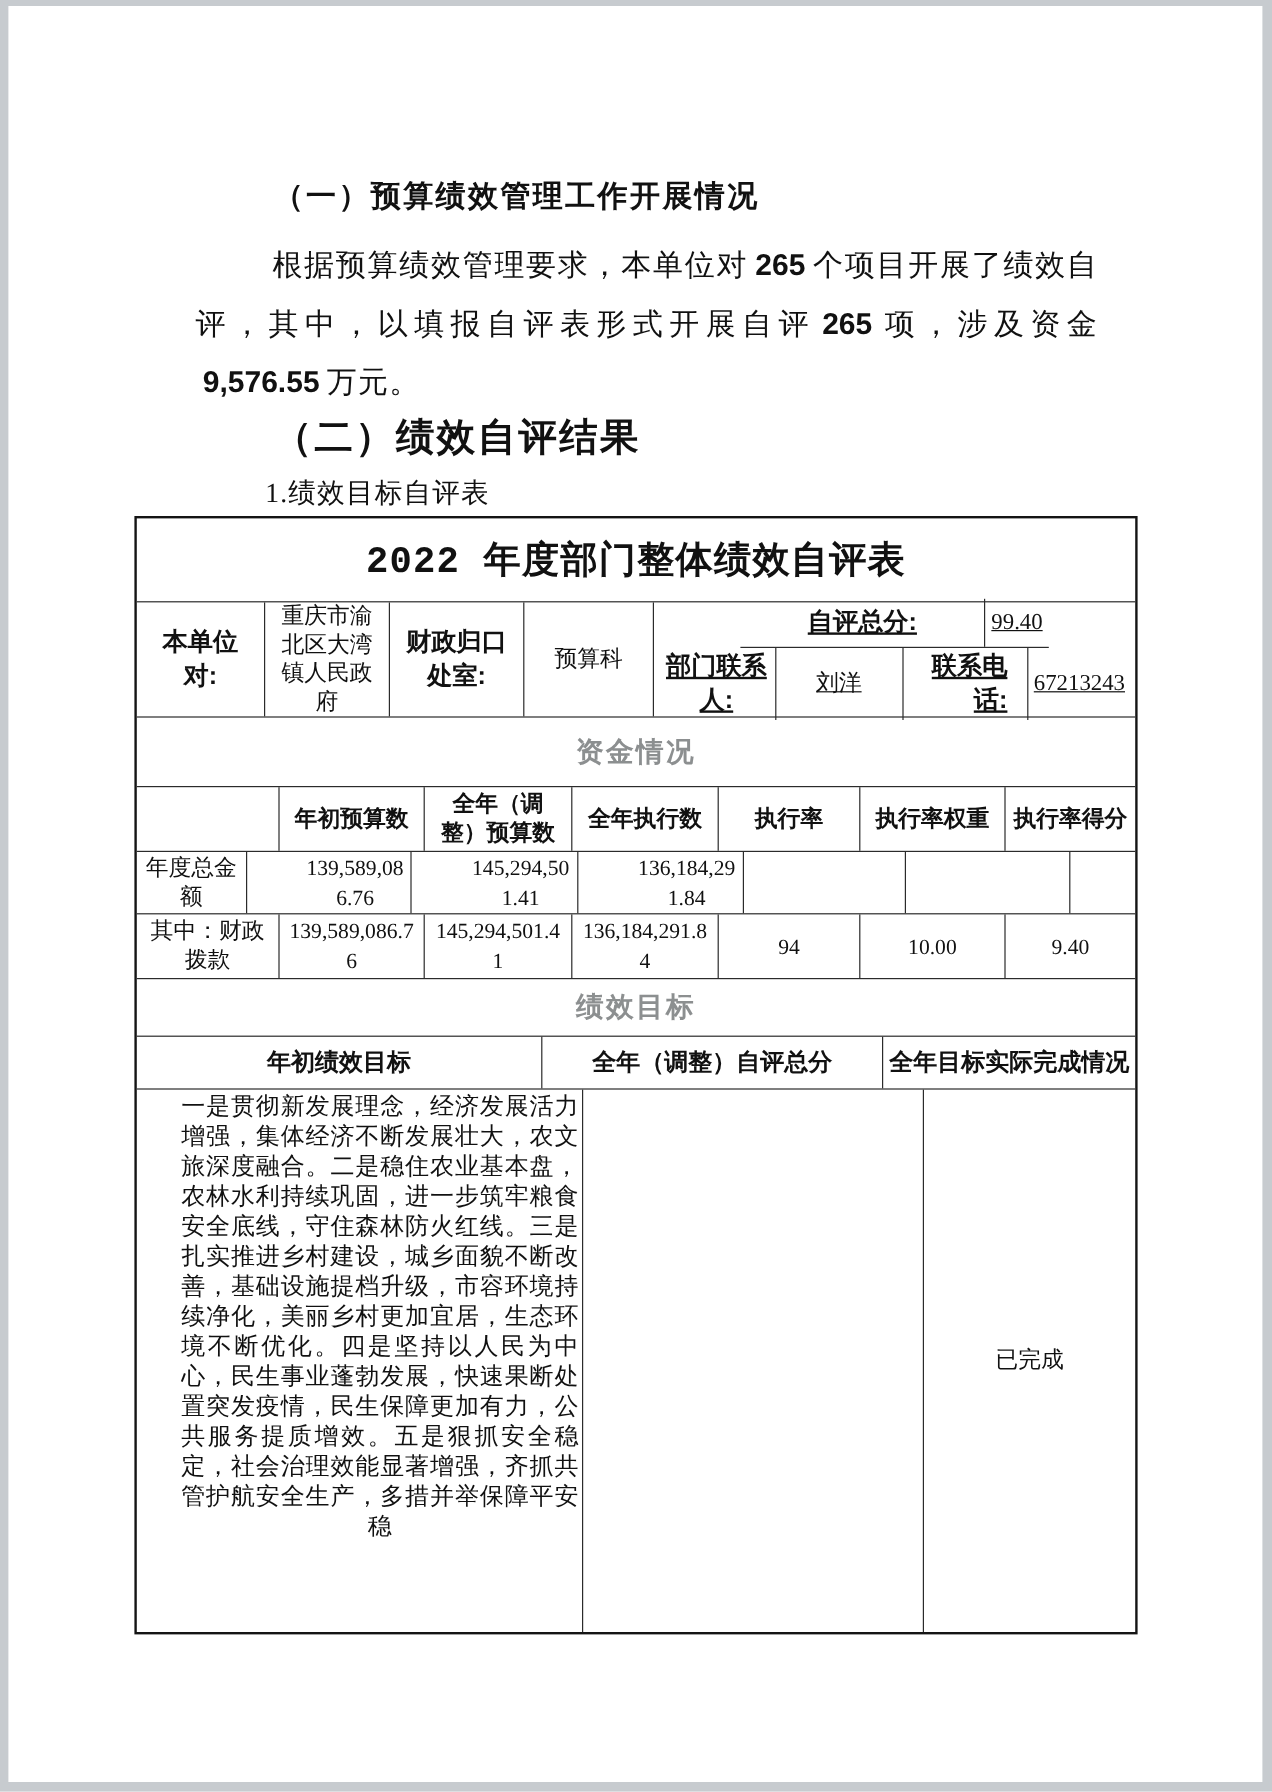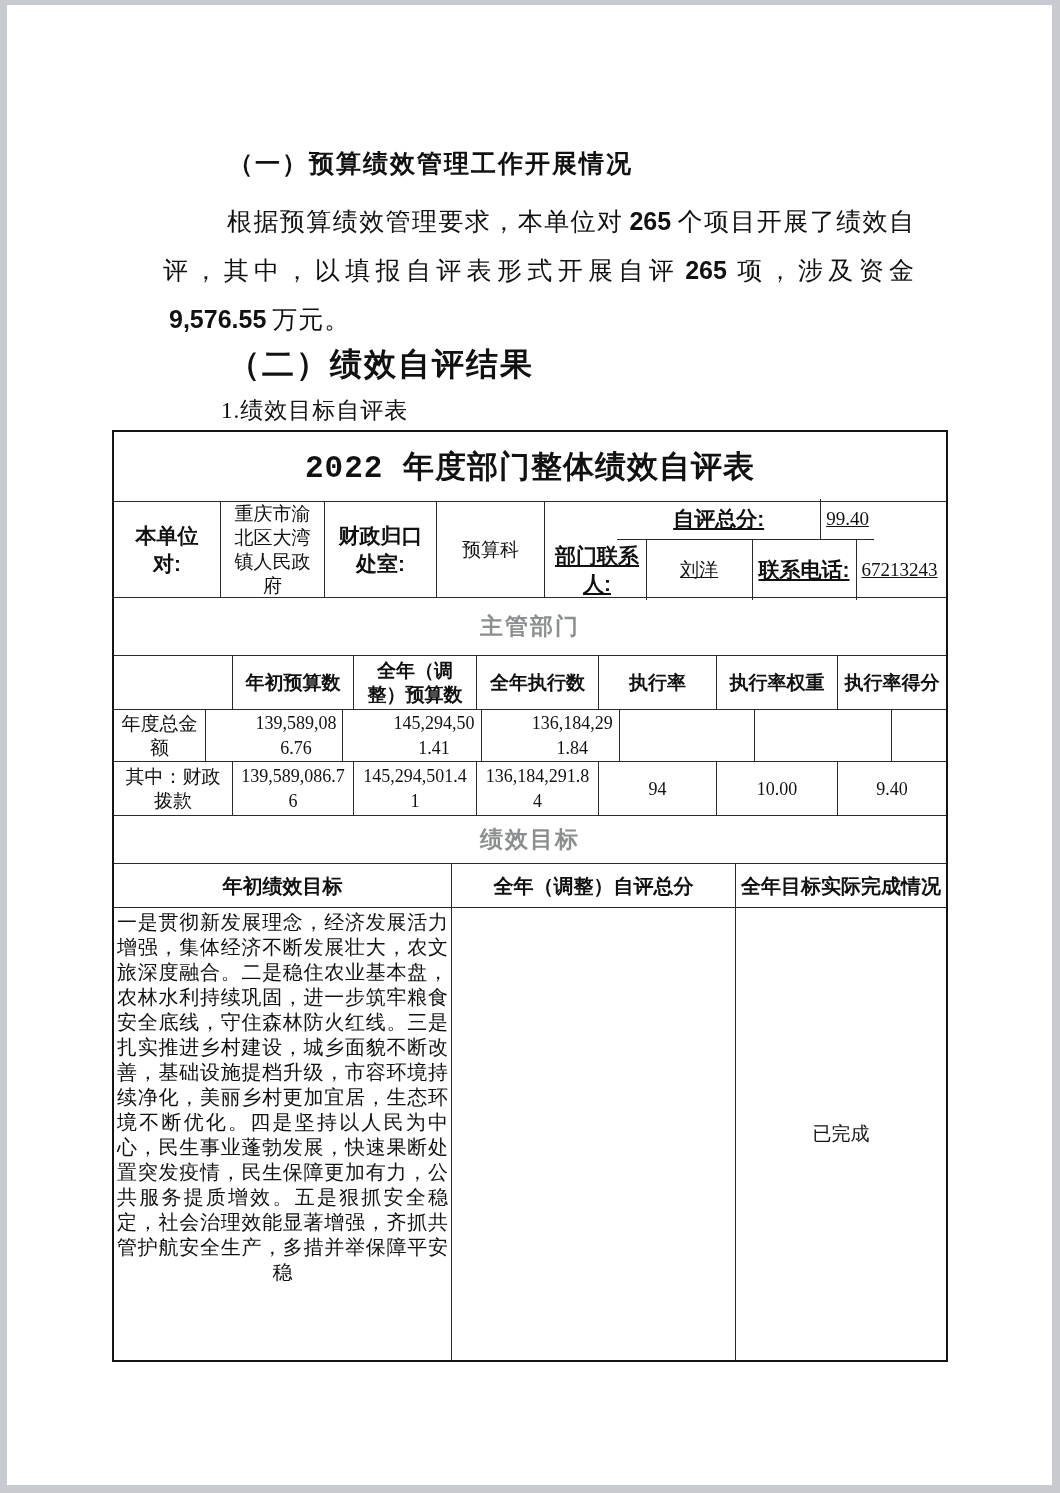--- a/index.html
+++ b/index.html
@@ -80,21 +80,21 @@
   .c-fin-label{width:112px;}
   .c-fin-value{width:108px;}
   .info-right{flex:1;display:flex;flex-direction:column;border-right:none;padding:0;text-decoration:underline;}
   .info-right .subrow{display:flex;flex:1;}
   .info-right .subrow.top{border-bottom:1px solid var(--border-thin);height:41px;flex:none;}
   .info-right .subrow .cell{height:100%;}
   .c-score-label{width:204px;}
   .c-score-value{flex:1;}
   .c-contact-label{width:98px;padding:2px 6px;}
   .c-contact-value{width:106px;}
-  .c-phone-label{width:104px;padding:2px 2px;text-align:right;}
+  .c-phone-label{width:104px;padding:2px 16px;text-align:right;}
   .c-phone-value{flex:1;}
   .band{
     height:58px;display:flex;align-items:center;justify-content:center;
     font-family:"Liberation Sans","DejaVu Sans",sans-serif;
     font-weight:700;font-size:23px;letter-spacing:2px;
     color:var(--band-color);
   }
   .band2{height:48px;}
   .fund-head{height:54px;}
   .fund-head .cell{font-weight:700;}
@@ -111,21 +111,21 @@
     font-size:18px;line-height:25px;
     word-break:break-all;
     padding:2px 5px;
   }
   .rate{font-size:18px;}
   .goal-head{height:44px;}
   .goal-head .cell{font-weight:700;font-size:20px;}
   .gc0{width:338px;}
   .gc1{width:284px;}
   .gc2{flex:1;}
-  .goal-body{height:452px;}
+  .goal-body{height:452px;margin-left:34px;}
   .goal-body .cell{height:100%;}
   .goal-text{
     align-items:flex-start;justify-content:flex-start;
     text-align:justify;text-align-last:center;
     font-size:20px;line-height:25px;
     padding:2px 3px;
   }
 </style>
 </head>
 <body>
@@ -157,21 +157,21 @@
         </div>
         <div class="subrow">
           <div class="cell label c-contact-label">部门联系人:</div>
           <div class="cell c-contact-value">刘洋</div>
           <div class="cell label c-phone-label">联系电话:</div>
           <div class="cell c-phone-value">67213243</div>
         </div>
       </div>
     </div>
 
-    <div class="row band">主管部门</div>
+    <div class="row band">资金情况</div>
 
     <div class="row fund-head">
       <div class="cell fc0"></div>
       <div class="cell fc1">年初预算数</div>
       <div class="cell fc2">全年（调整）预算数</div>
       <div class="cell fc3">全年执行数</div>
       <div class="cell fc4">执行率</div>
       <div class="cell fc5">执行率权重</div>
       <div class="cell fc6">执行率得分</div>
     </div>

